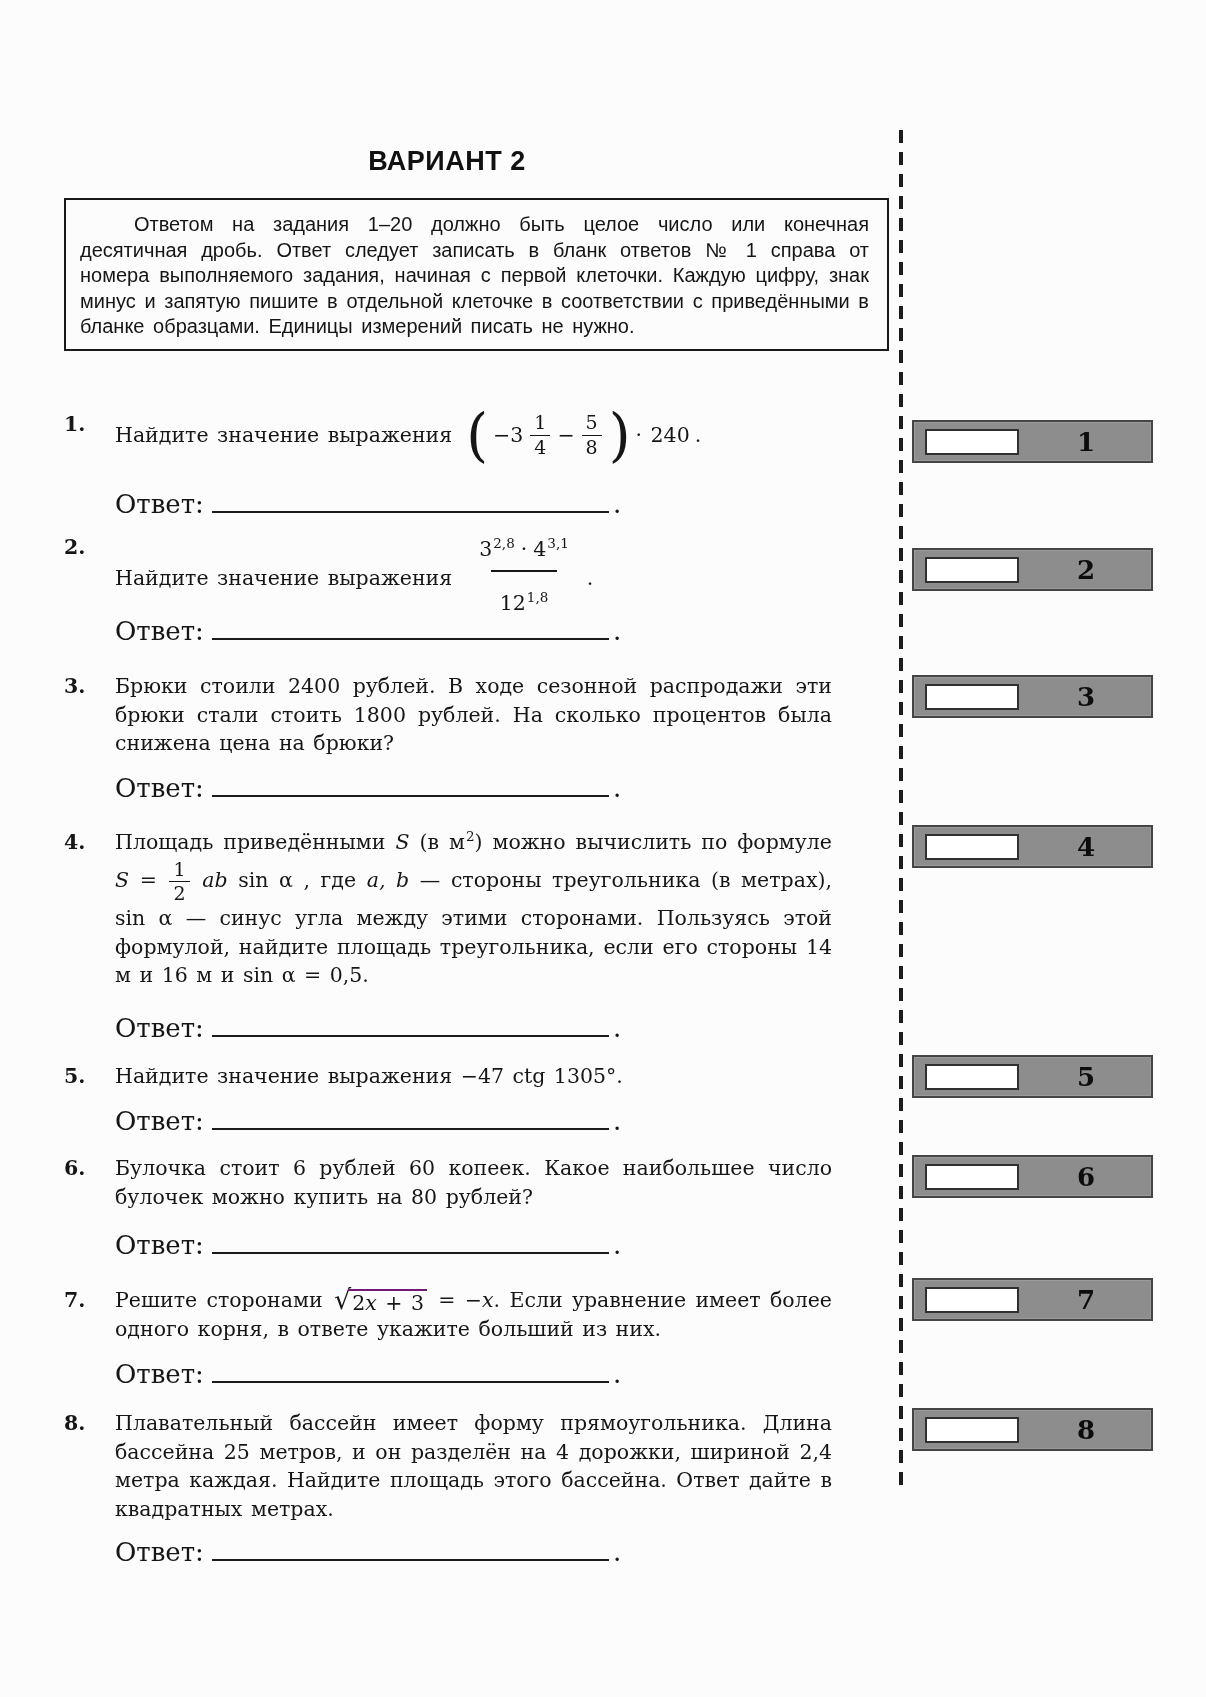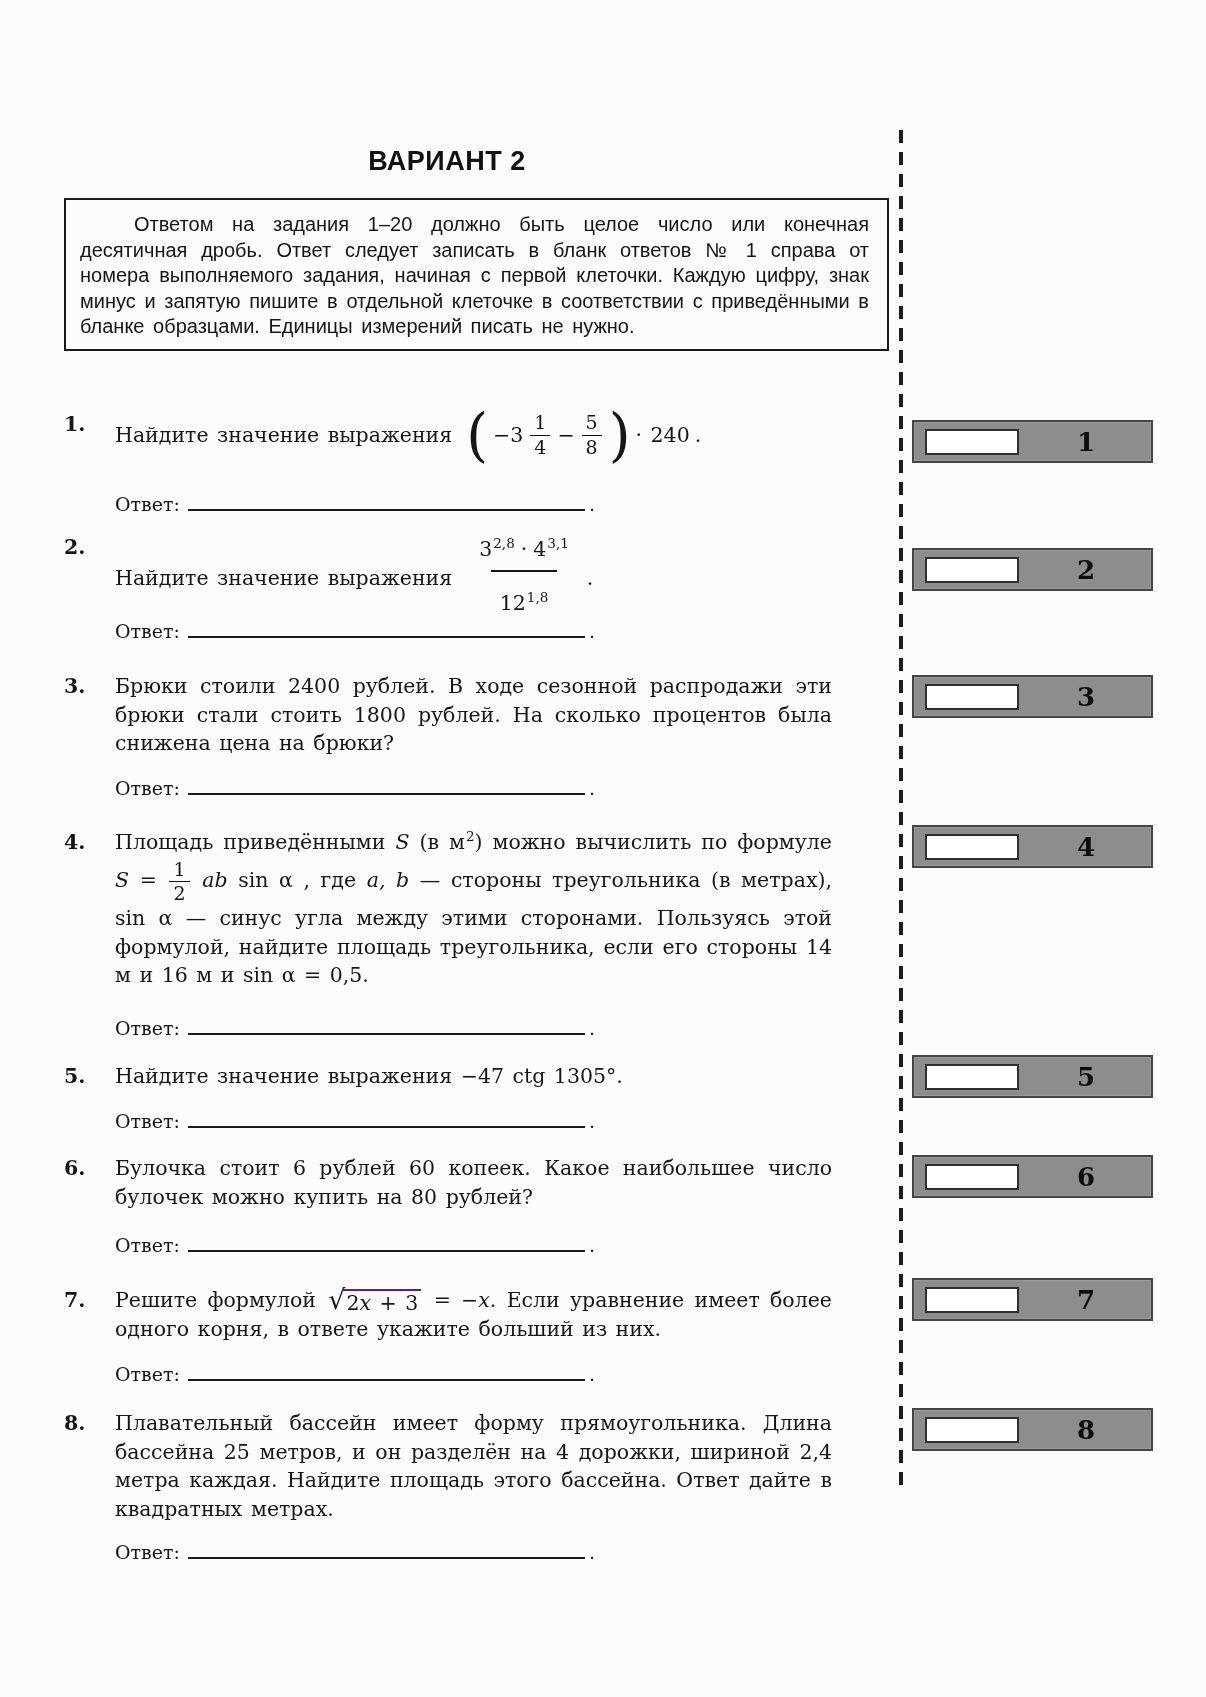--- a/index.html
+++ b/index.html
@@ -48,21 +48,21 @@
   .bigfrac .bnum, .bigfrac .bden { display:flex; align-items:baseline; padding:2px 9px 4px; }
   .bigfrac .bden { border-top:2px solid #161616; padding-top:17px; }
   .exp { font-size:13.5px; position:relative; top:-8px; margin-left:1px; }
   .mdot { margin:0 6px; }
   .bigparen { font-size:56px; line-height:.9; transform:scaleY(1.03); font-weight:400; }
   
   .sqrt { display:inline-flex; align-items:stretch; vertical-align:-2px; margin:0 2px; }
   .rad { font-size:27px; line-height:22px; margin-right:-3px; }
   .radicand { border-top:2px solid #701a75; padding:2px 3px 0 4px; line-height:20px; align-self:flex-start; }
   
-  .ans { position:absolute; left:115px; font-size:19px; white-space:nowrap; }
+  .ans { position:absolute; left:115px; font-size:26px; white-space:nowrap; }
   .ablank { display:inline-block; width:397px; height:20px;
             border-bottom:2px solid #1b1b1b; margin:0 4px 0 8px; }
   
   .abox {
     position:absolute; left:912px; width:241px; height:43px; box-sizing:border-box;
     background:#8d8d8d; border:2.5px solid #454545; display:flex; align-items:center;
     box-shadow:inset 0 0 0 1px #9a9a9a;
   }
   .afield { width:94px; height:26px; box-sizing:border-box; background:#ffffff;
             border:2px solid #303030; margin-left:11px; }
@@ -161,21 +161,21 @@
   </div>
 
   <div class="prob" style="top:1154px;">
     <span class="pnum">6.</span>
     <div class="ptext just">Булочка стоит 6 рублей 60 копеек. Какое наибольшее число булочек можно купить на 80 рублей?</div>
   </div>
 
   <div class="prob" style="top:1286px;">
     <span class="pnum">7.</span>
     <div class="ptext just">
-      <span>Решите формулой</span>
+      <span>Решите сторонами</span>
       <span class="sqrt">
         <span class="rad">√</span>
         <span class="radicand">
           <span>2</span><span class="it">x</span>
           <span>+ 3</span>
         </span>
       </span>
       <span>= −</span><span class="it">x</span><span>.</span>
       <span>Если уравнение имеет более одного корня, в ответе укажите больший из них.</span>
     </div>

